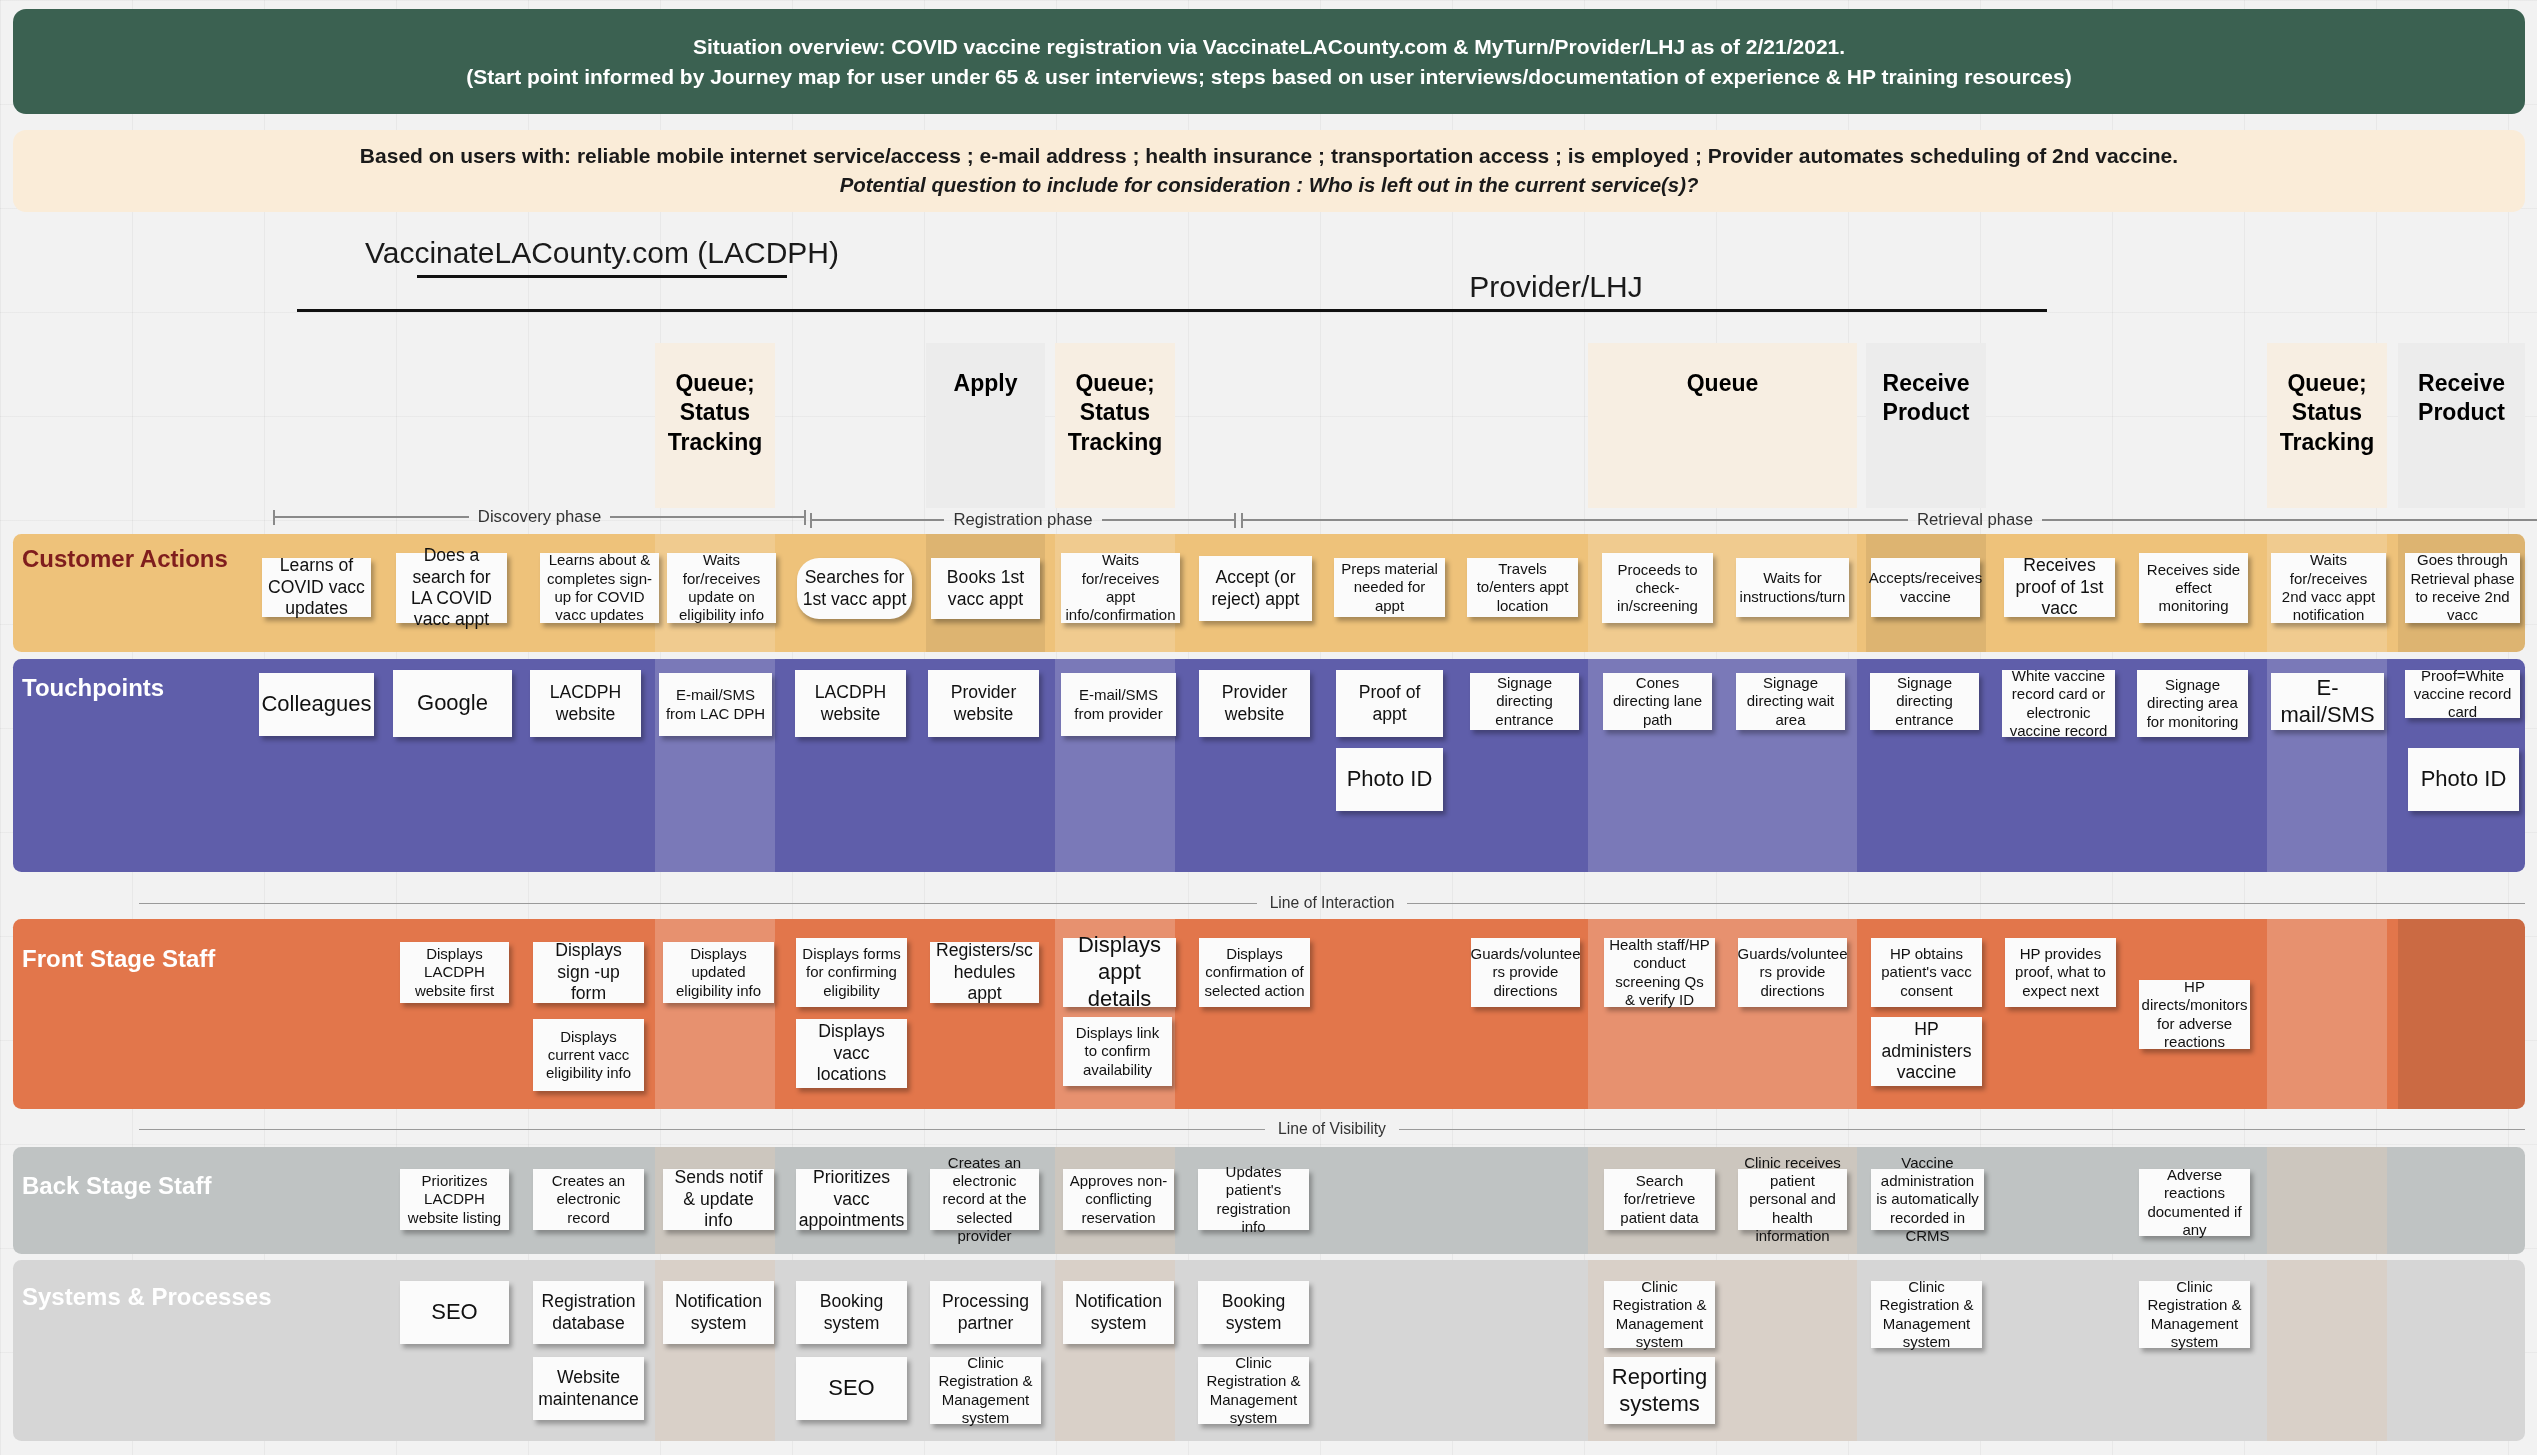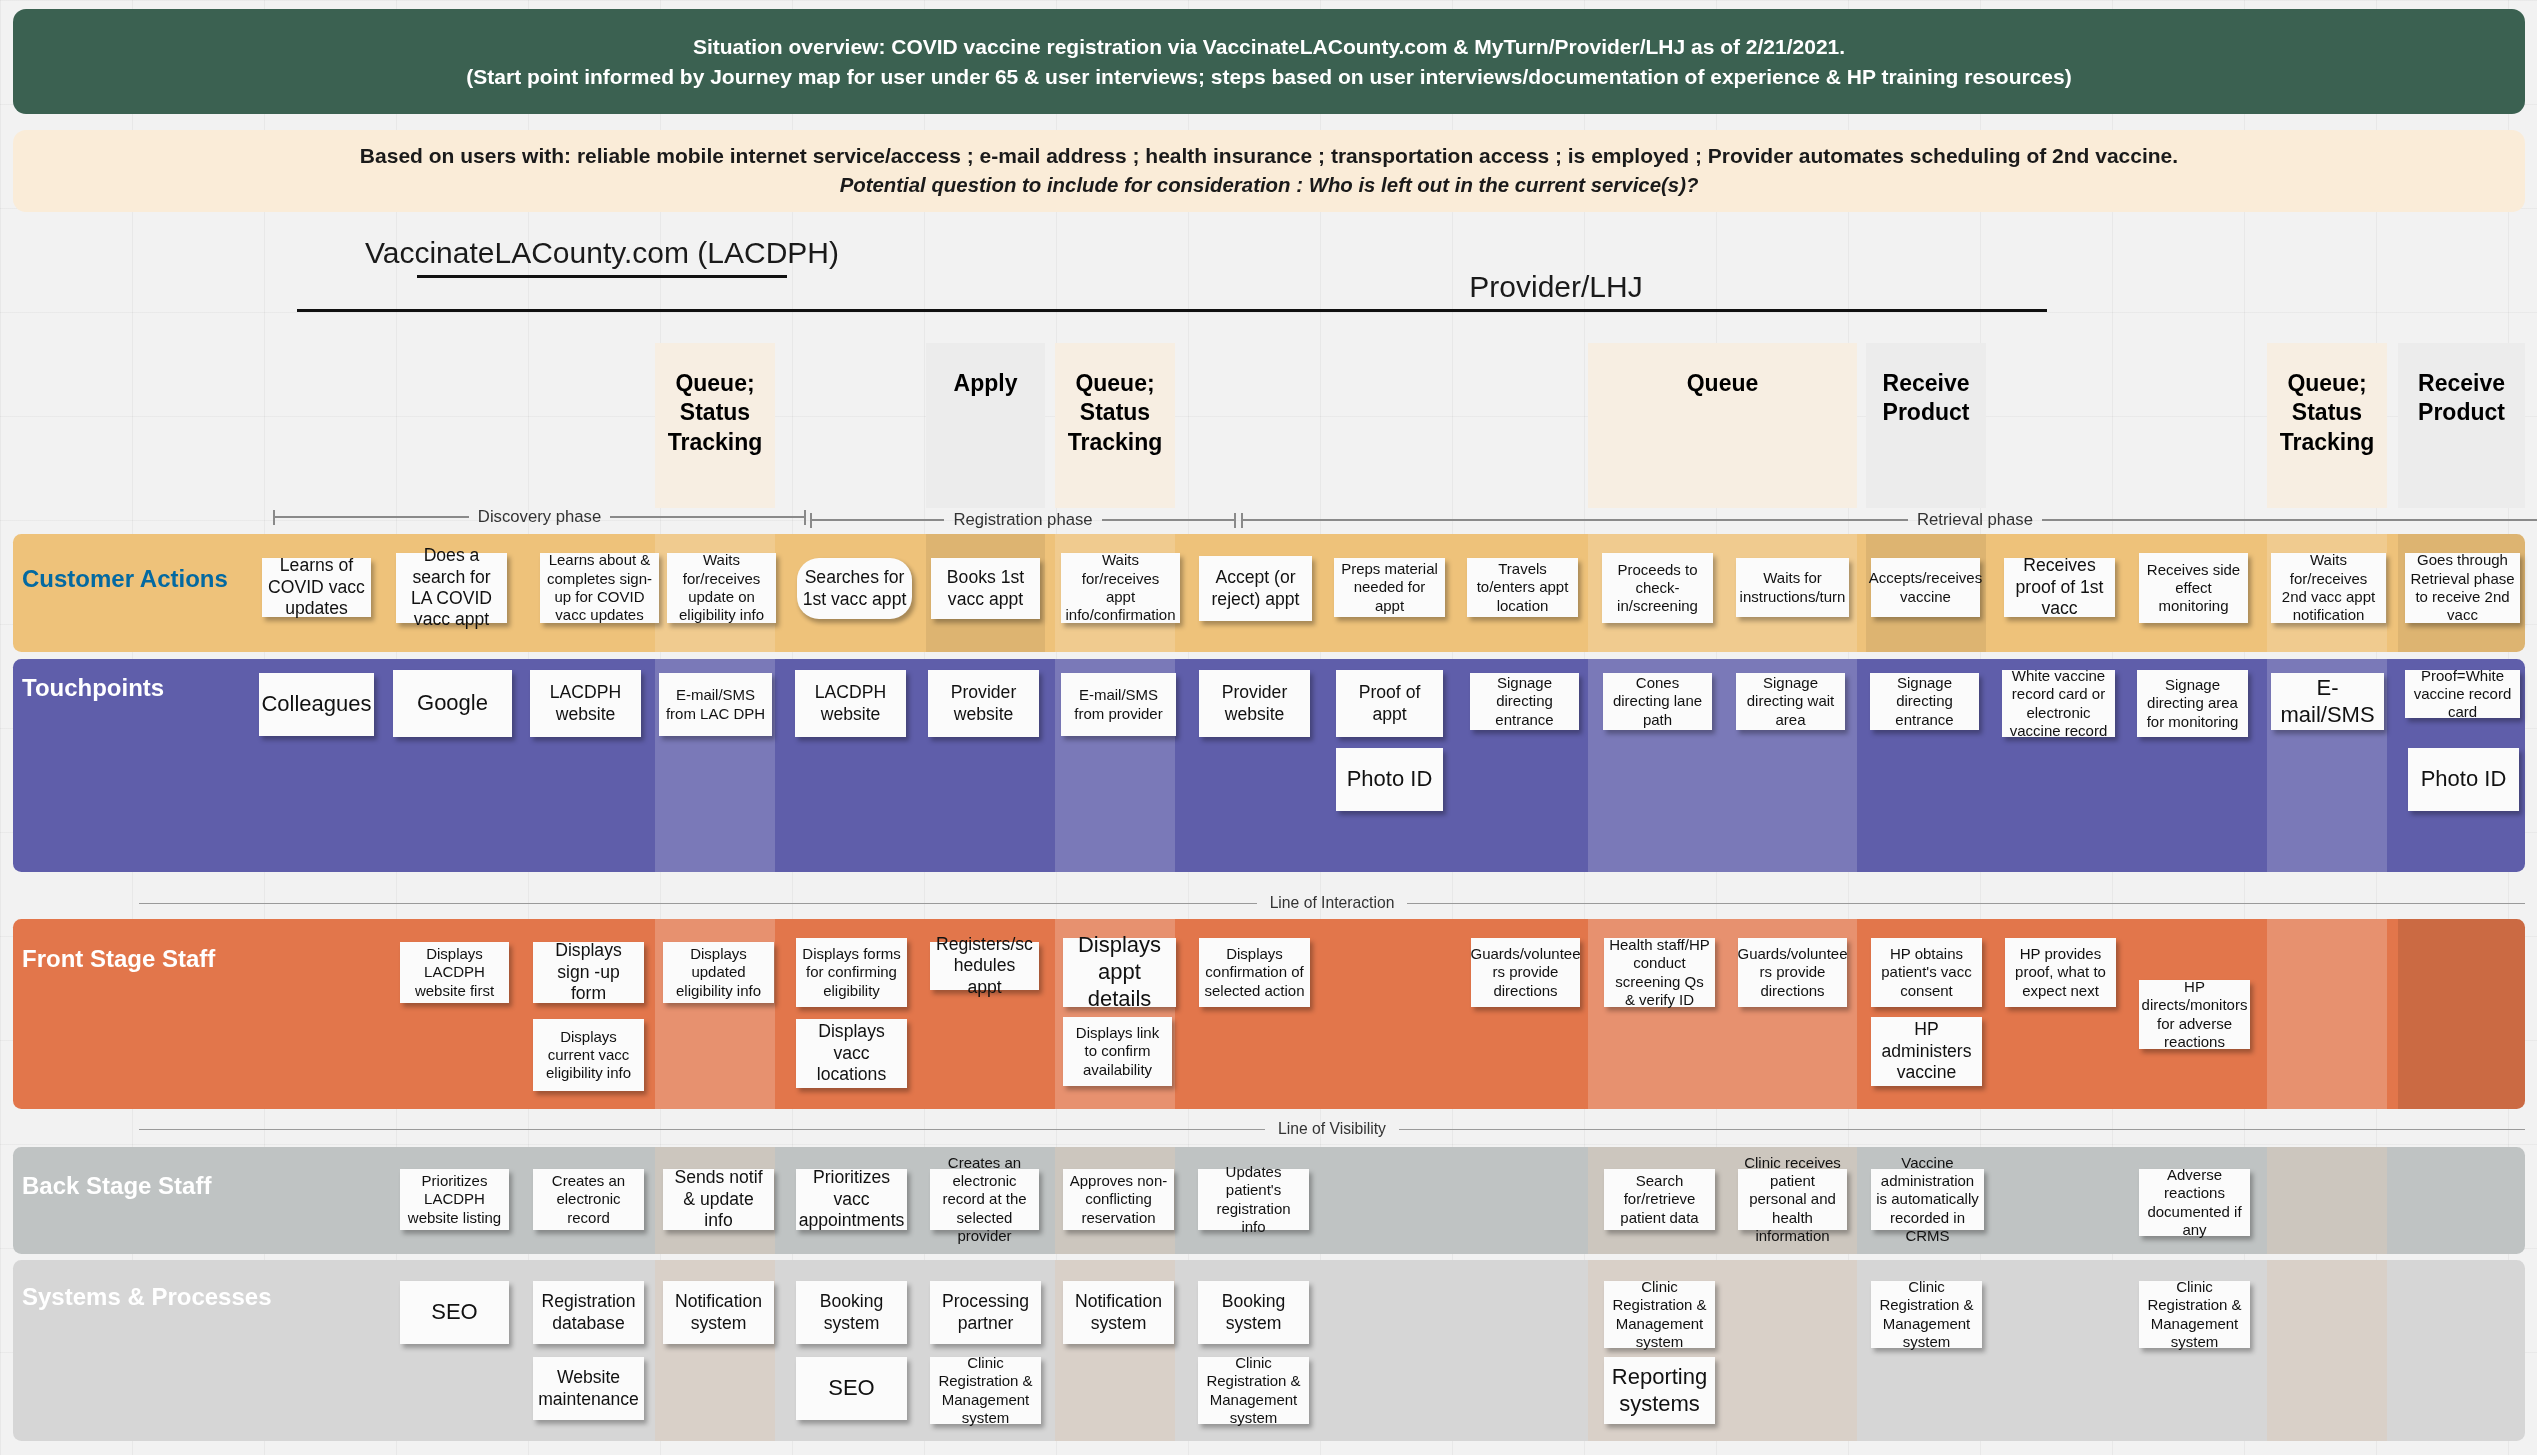--- a/index.html
+++ b/index.html
@@ -221,21 +221,21 @@
 
   <div class="lane" style="top:534px; height:118px; background:#eec27a;">
     <div class="shade" style="left:642px; width:120px; background:rgba(255,255,255,0.16);"></div>
     <div class="shade" style="left:913px; width:119px; background:rgba(0,0,0,0.07);"></div>
     <div class="shade" style="left:1042px; width:120px; background:rgba(255,255,255,0.16);"></div>
     <div class="shade" style="left:1575px; width:269px; background:rgba(255,255,255,0.16);"></div>
     <div class="shade" style="left:1853px; width:120px; background:rgba(0,0,0,0.07);"></div>
     <div class="shade" style="left:2254px; width:120px; background:rgba(255,255,255,0.16);"></div>
     <div class="shade" style="left:2385px; width:127px; background:rgba(0,0,0,0.07);"></div>
   </div>
-  <div class="lane-label" style="top:565px; color:#0369a1;">Customer Actions</div>
+  <div class="lane-label" style="top:545px; color:#7f1d1d;">Customer Actions</div>
 
   <div class="card m" style="left:262px;  top:558px; width:109px; height:59px;">Learns of COVID vacc updates</div>
   <div class="card m" style="left:396px;  top:553px; width:111px; height:70px;">Does a search for LA COVID vacc appt</div>
   <div class="card s" style="left:540px;  top:553px; width:119px; height:70px;">Learns about &amp; completes sign-up for COVID vacc updates</div>
   <div class="card s" style="left:667px;  top:553px; width:109px; height:70px;">Waits for/receives update on eligibility info</div>
   <div class="card m" style="left:797px;  top:558px; width:115px; height:61px;border-radius:22px;">Searches for 1st vacc appt</div>
   <div class="card m" style="left:931px; top:558px; width:109px; height:61px;">Books 1st vacc appt</div>
   <div class="card s" style="left:1061px; top:553px; width:119px; height:70px;">Waits for/receives appt info/confirmation</div>
   <div class="card m" style="left:1199px; top:556px; width:113px; height:65px;">Accept (or reject) appt</div>
   <div class="card s" style="left:1334px; top:558px; width:111px; height:59px;">Preps material needed for appt</div>
@@ -290,21 +290,21 @@
     <div class="shade" style="left:2385px; width:127px; background:rgba(0,0,0,0.10);"></div>
   </div>
   <div class="lane-label" style="top:945px;">Front Stage Staff</div>
 
   <div class="card s" style="left:400px;  top:942px; width:109px; height:61px;">Displays LACDPH website first</div>
   <div class="card m" style="left:533px;  top:942px; width:111px; height:61px;">Displays sign -up form</div>
   <div class="card s" style="left:533px;  top:1019px; width:111px; height:72px;">Displays current vacc eligibility info</div>
   <div class="card s" style="left:663px;  top:942px; width:111px; height:61px;">Displays updated eligibility info</div>
   <div class="card s" style="left:796px;  top:938px; width:111px; height:69px;">Displays forms for confirming eligibility</div>
   <div class="card m" style="left:796px;  top:1019px; width:111px; height:69px;">Displays vacc locations</div>
-  <div class="card m" style="left:930px; top:942px; width:109px; height:48px;">Registers/sc hedules appt</div>
+  <div class="card m" style="left:930px; top:942px; width:109px; height:61px;">Registers/sc hedules appt</div>
   <div class="card l" style="left:1063px; top:938px; width:113px; height:69px;">Displays appt details</div>
   <div class="card s" style="left:1063px; top:1017px; width:109px; height:69px;">Displays link to confirm availability</div>
   <div class="card s" style="left:1199px; top:938px; width:111px; height:69px;">Displays confirmation of selected action</div>
   <div class="card s" style="left:1471px; top:938px; width:109px; height:69px;">Guards/voluntee rs provide directions</div>
   <div class="card s" style="left:1604px; top:938px; width:111px; height:69px;">Health staff/HP conduct screening Qs &amp; verify ID</div>
   <div class="card s" style="left:1738px; top:938px; width:109px; height:69px;">Guards/voluntee rs provide directions</div>
   <div class="card s" style="left:1871px; top:938px; width:111px; height:69px;">HP obtains patient's vacc consent</div>
   <div class="card m" style="left:1871px; top:1017px; width:111px; height:69px;">HP administers vaccine</div>
   <div class="card s" style="left:2005px; top:938px; width:111px; height:69px;">HP provides proof, what to expect next</div>
   <div class="card s" style="left:2139px; top:938px; width:111px; height:69px;margin-top:42px;">HP directs/monitors for adverse reactions</div>

